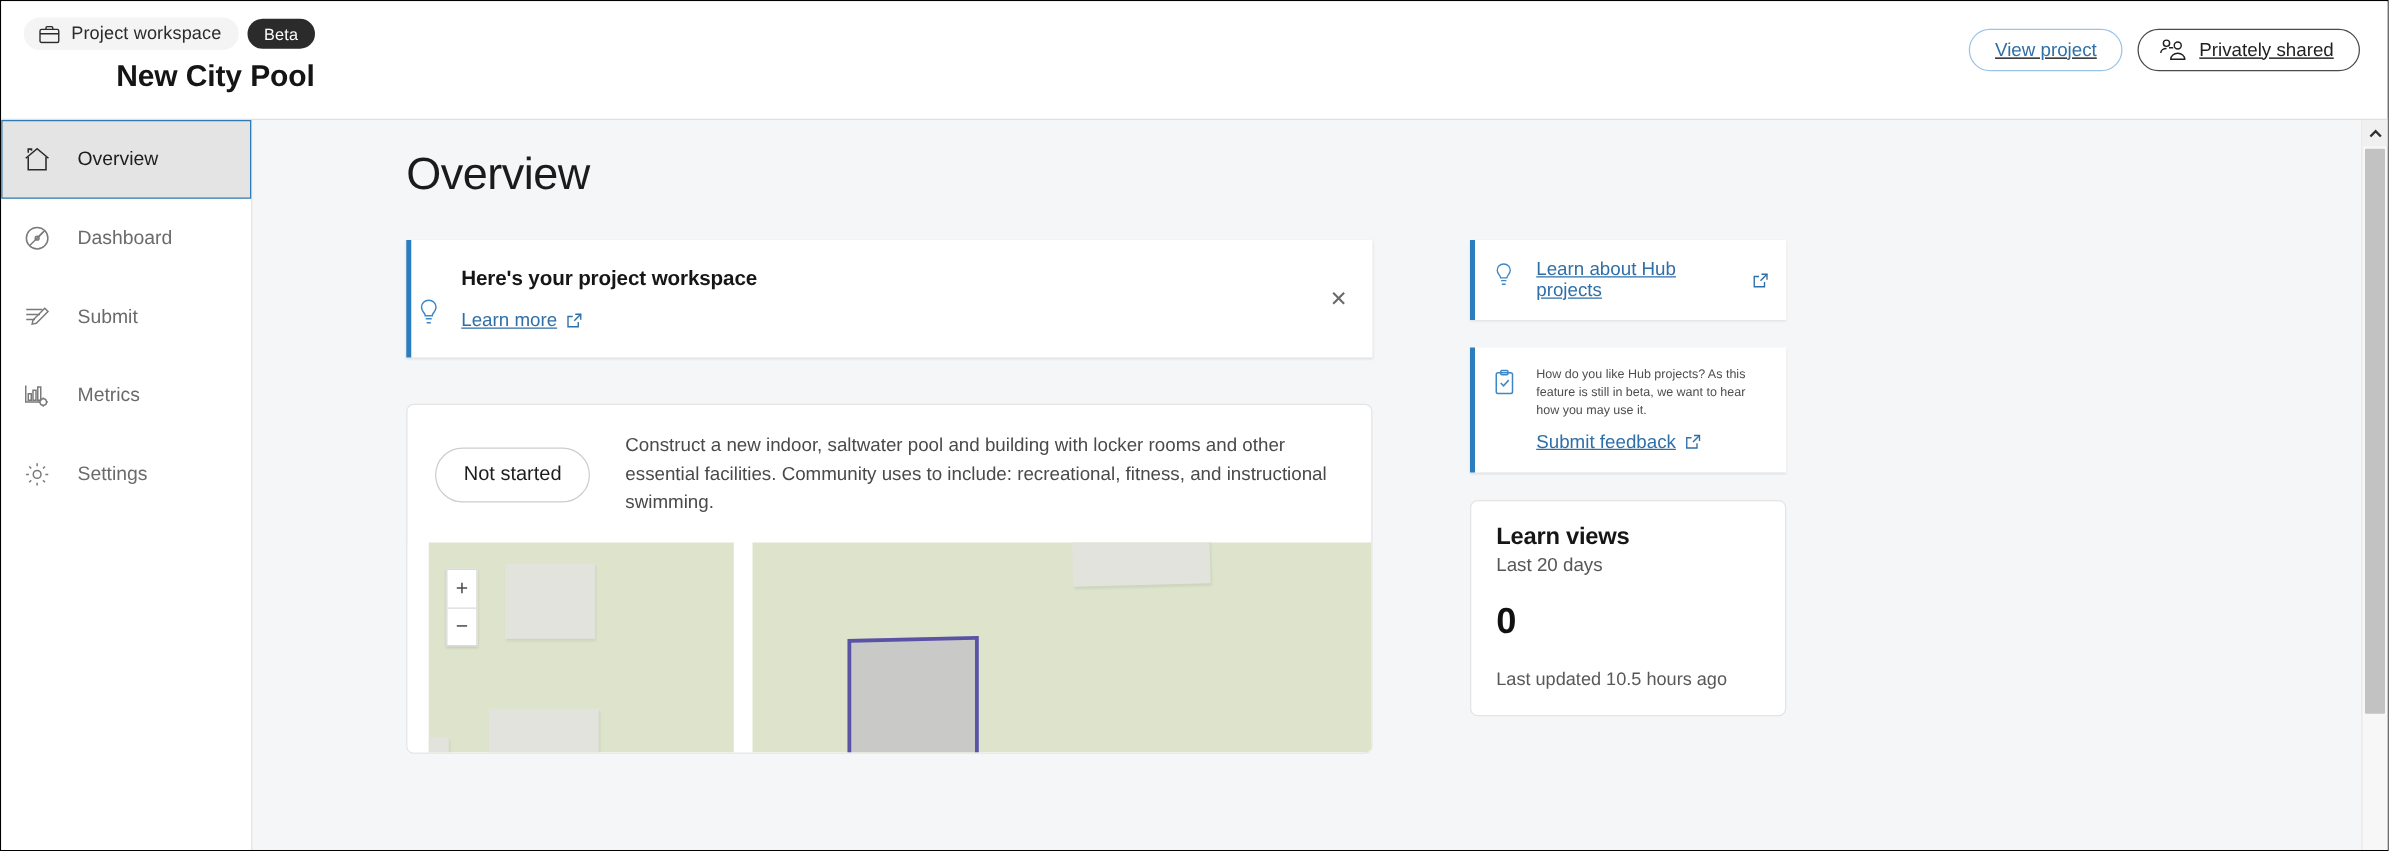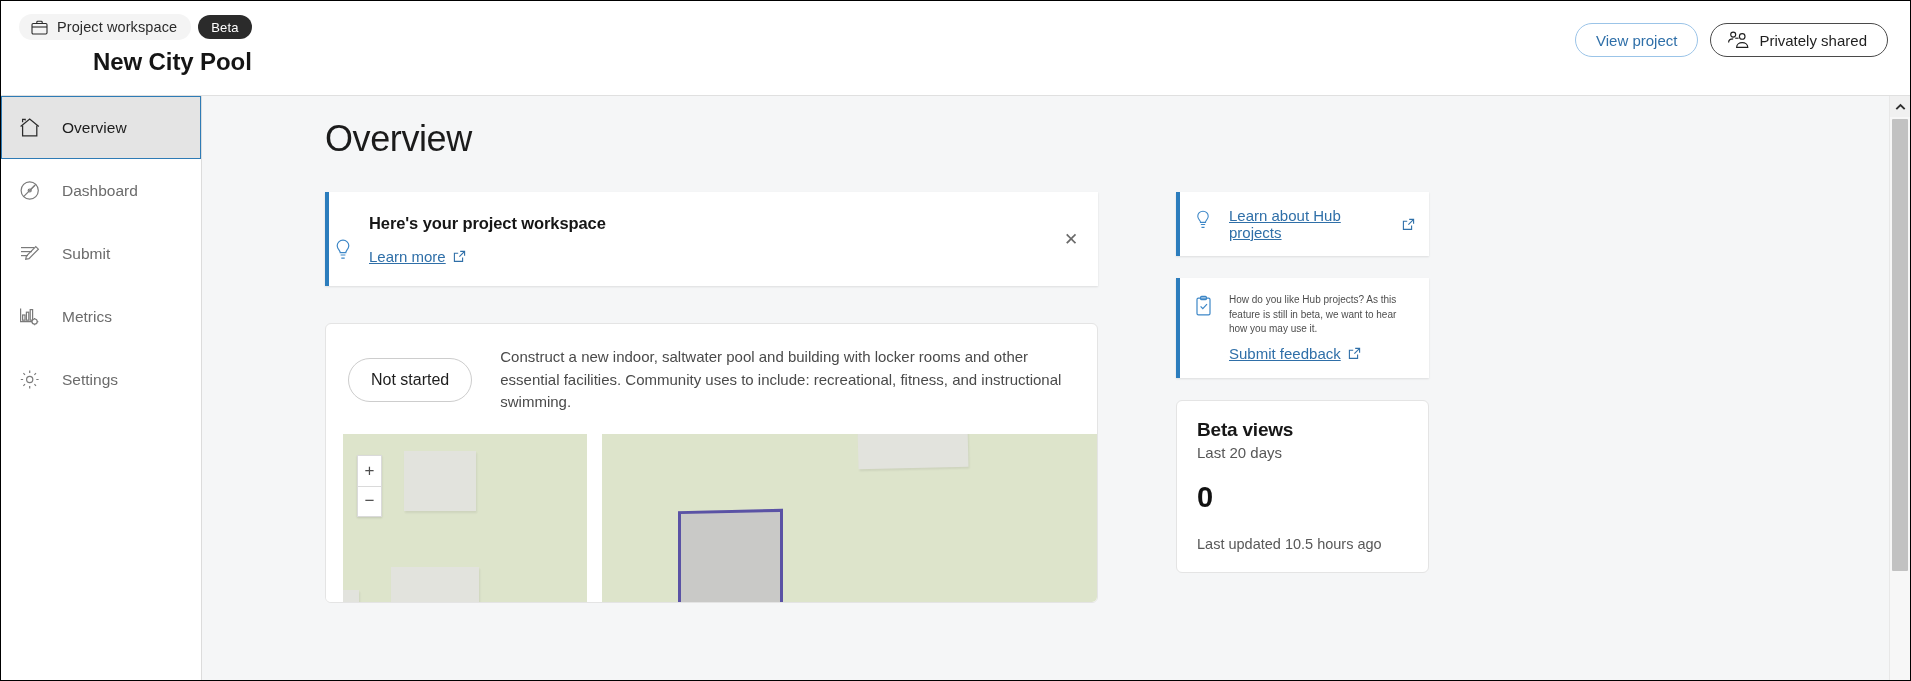--- a/index.html
+++ b/index.html
@@ -41,21 +41,21 @@
     display: inline-flex; align-items: center;
     padding: 0 13px; font-size: 13px; letter-spacing: .2px;
   }
   .project-title {
     margin-top: 8px;
     font-size: 24px; font-weight: 700; color: #151515;
     letter-spacing: -.1px;
   }
   .header-right {
     position: absolute; right: 22px; top: 22px;
-    display: flex; align-items: center; gap: 12px;
+    display: flex; align-items: center; gap: 12px; text-decoration: underline;
   }
   .btn {
     height: 34px; border-radius: 17px;
     display: inline-flex; align-items: center; gap: 10px;
     padding: 0 20px; font-size: 15px; cursor: pointer;
     background: #ffffff;
   }
   .btn-outline-blue { border: 1px solid #9bc4e8; color: #2f6fa8; }
   .btn-outline-dark { border: 1px solid #4a4a4a; color: #1f1f1f; padding-left: 16px; }
 
@@ -404,21 +404,21 @@
                       <path d="M7.2 1.4h4.4v4.4"></path>
                         <path d="M11.6 1.4 6.4 6.6"></path>
                       <path d="M9.6 7.6v3.8H1.4V3.2h3.8"></path>
                     </svg>
                   </span>
                 </span>
               </div>
             </div>
 
             <div class="stat-card">
-              <div class="stat-title">Beta views</div>
+              <div class="stat-title">Learn views</div>
               <div class="stat-sub">Last 20 days</div>
               <div class="stat-value">0</div>
               <div class="stat-foot">Last updated 10.5 hours ago</div>
             </div>
           </div>
 
         </div>
       </div>
 
       <div class="vscroll">

